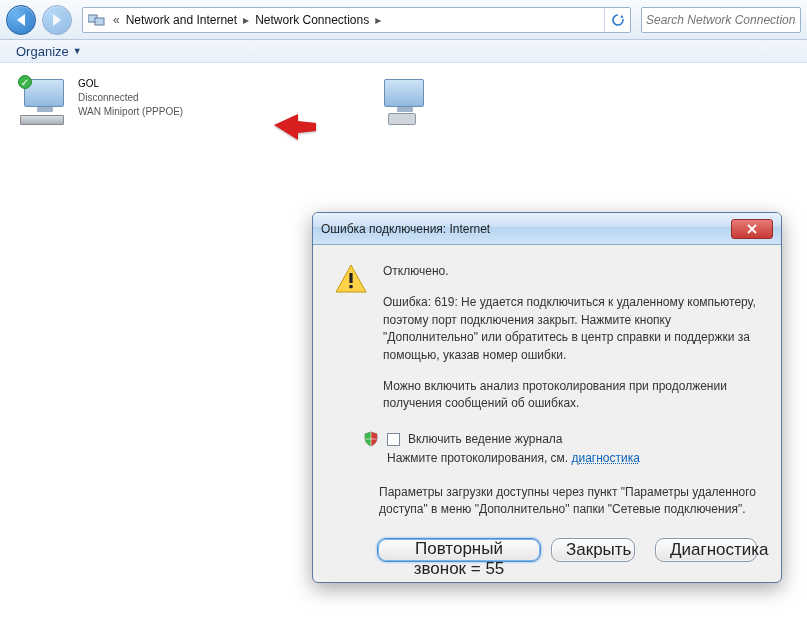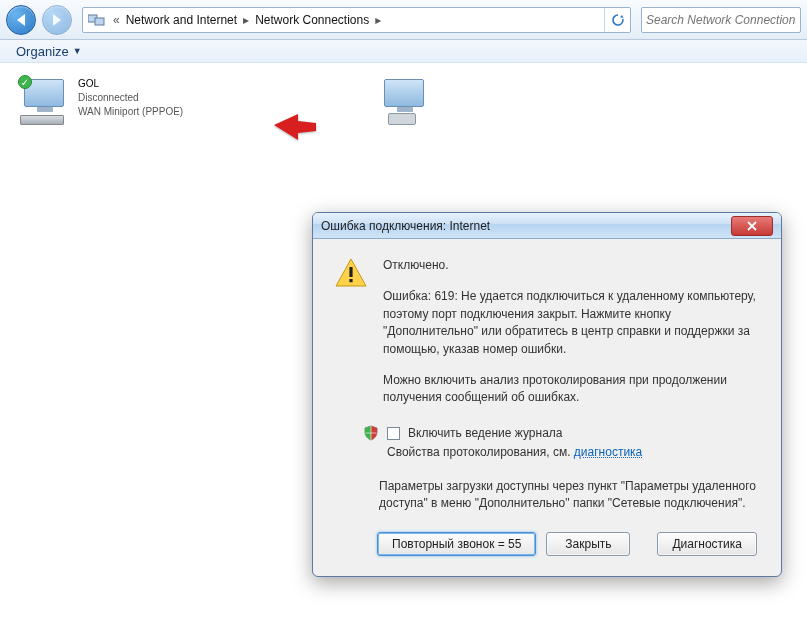--- a/index.html
+++ b/index.html
@@ -97,21 +97,21 @@
 
     
     .dialog {
       position: absolute; top: 212px; left: 312px;
       width: 470px; background: #f0f0f0;
       border: 1px solid #5a7aa0; border-radius: 6px;
       box-shadow: 0 6px 20px rgba(0,0,0,.35);
       overflow: hidden;
     }
     .titlebar {
-      height: 26px;
+      height: 32px;
       background: linear-gradient(#e9f3fd,#cbe0f5 45%,#b7d4f0 46%,#cfe4f8);
       border-bottom: 1px solid #8fa8c4;
       display: flex; align-items: center; padding: 0 8px;
       font-size: 12px; color: #222;
     }
     .titlebar .title { flex: 1; }
     .close-btn {
       width: 42px; height: 20px;
       background: linear-gradient(#e77a77,#c83a36);
       border: 1px solid #9c2c29; border-radius: 3px;
@@ -145,22 +145,22 @@
     .dlg-logline2 .link { color: #0b62b8; text-decoration: underline dotted; cursor: pointer; }
     .dlg-params { margin-left: 44px; margin-bottom: 20px; }
 
     .dlg-buttons {
       display: flex; gap: 10px; justify-content: flex-start; padding: 0 2px 2px 42px;
     }
     .dlg-buttons .spacer { flex: 1; }
     .btn {
       min-width: 84px; height: 24px; padding: 0 14px;
       background: linear-gradient(#fdfdfd,#e6e6e6);
-      border: 1px solid #8a9aab; border-radius: 3px;
-      font-size: 12px; color: #222; cursor: pointer;
+      border: 1px solid #8a9aab; border-radius: 9px;
+      font-size: 17px; color: #222; cursor: pointer;
       box-shadow: inset 0 0 0 1px rgba(255,255,255,.6);
     }
     .btn.primary {
       border-color: #4e8ed1;
       box-shadow: 0 0 0 1px #7bb7ef inset, 0 0 3px #7bb7ef;
     }
   </style>
 </head>
 <body>
 
@@ -269,21 +269,21 @@
           <path d="M8 1L2 3v4c0 4 3 7 6 8z" fill="#3cb54a"></path>
           <path d="M8 1v14" stroke="#fff" stroke-width=".6"></path>
           <path d="M2.6 8h10.8" stroke="#fff" stroke-width=".6"></path>
         </svg>
       </div>
       <div class="checkbox"></div>
       <div>Включить ведение журнала</div>
     </div>
 
     <div class="dlg-logline2">
-      <span>Свойства протоколирования, см. </span><span class="link">диагностика</span>
+      <span>Нажмите протоколирования, см. </span><span class="link">диагностика</span>
     </div>
 
     <div class="dlg-params">Параметры загрузки доступны через пункт "Параметры удаленного доступа" в меню "Дополнительно" папки "Сетевые подключения".</div>
 
     <div class="dlg-buttons">
       <button class="btn primary">Повторный звонок = 55</button>
       <button class="btn">Закрыть</button>
       <div class="spacer"></div>
       <button class="btn">Диагностика</button>
     </div>

